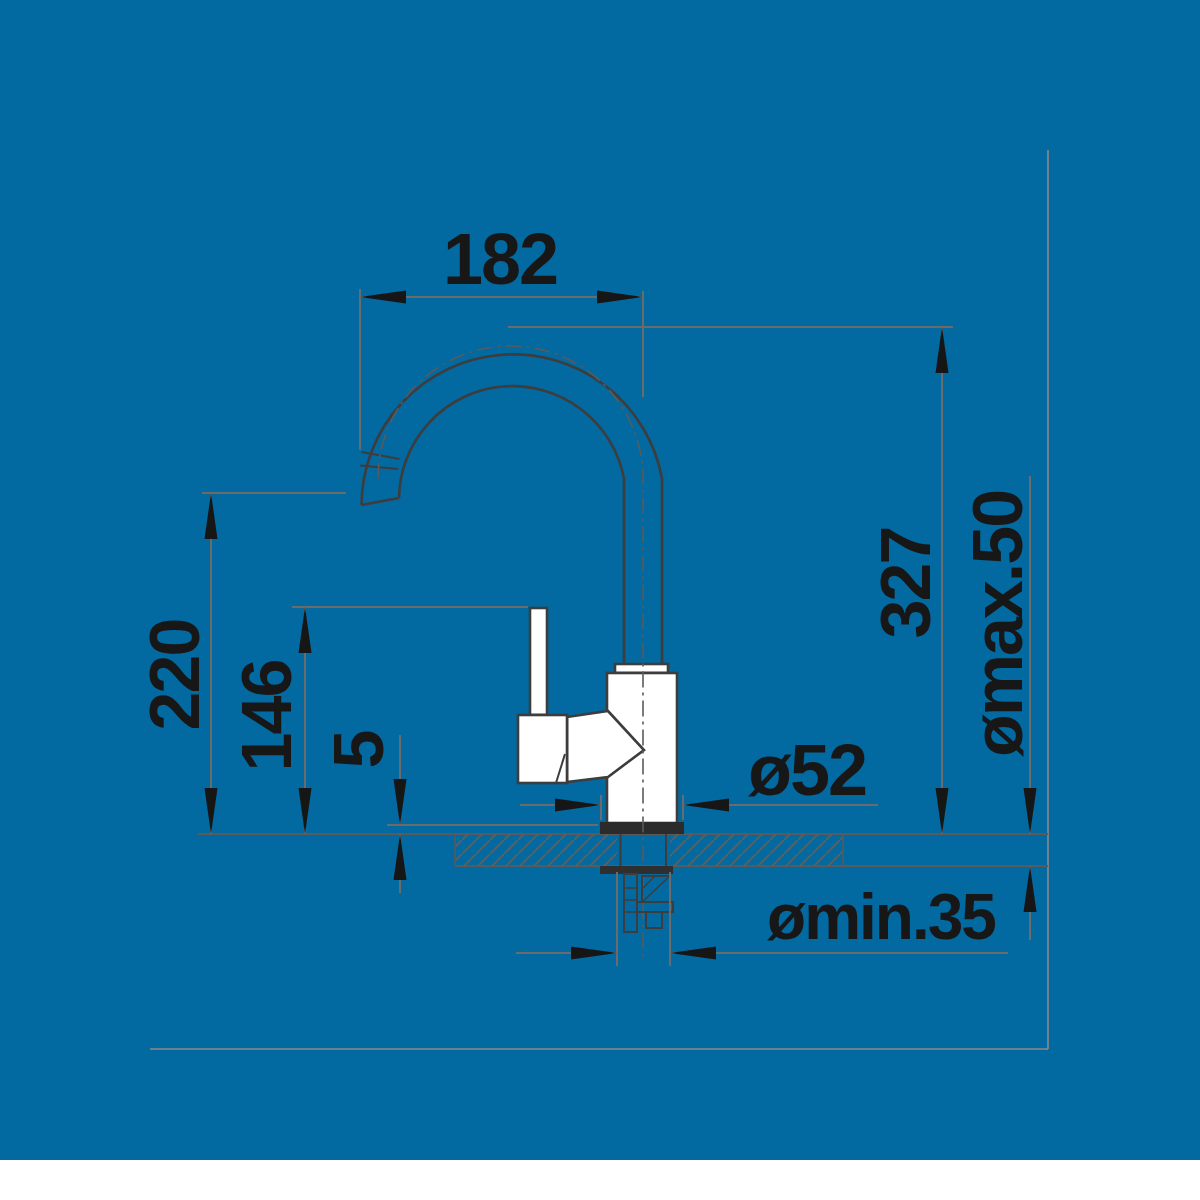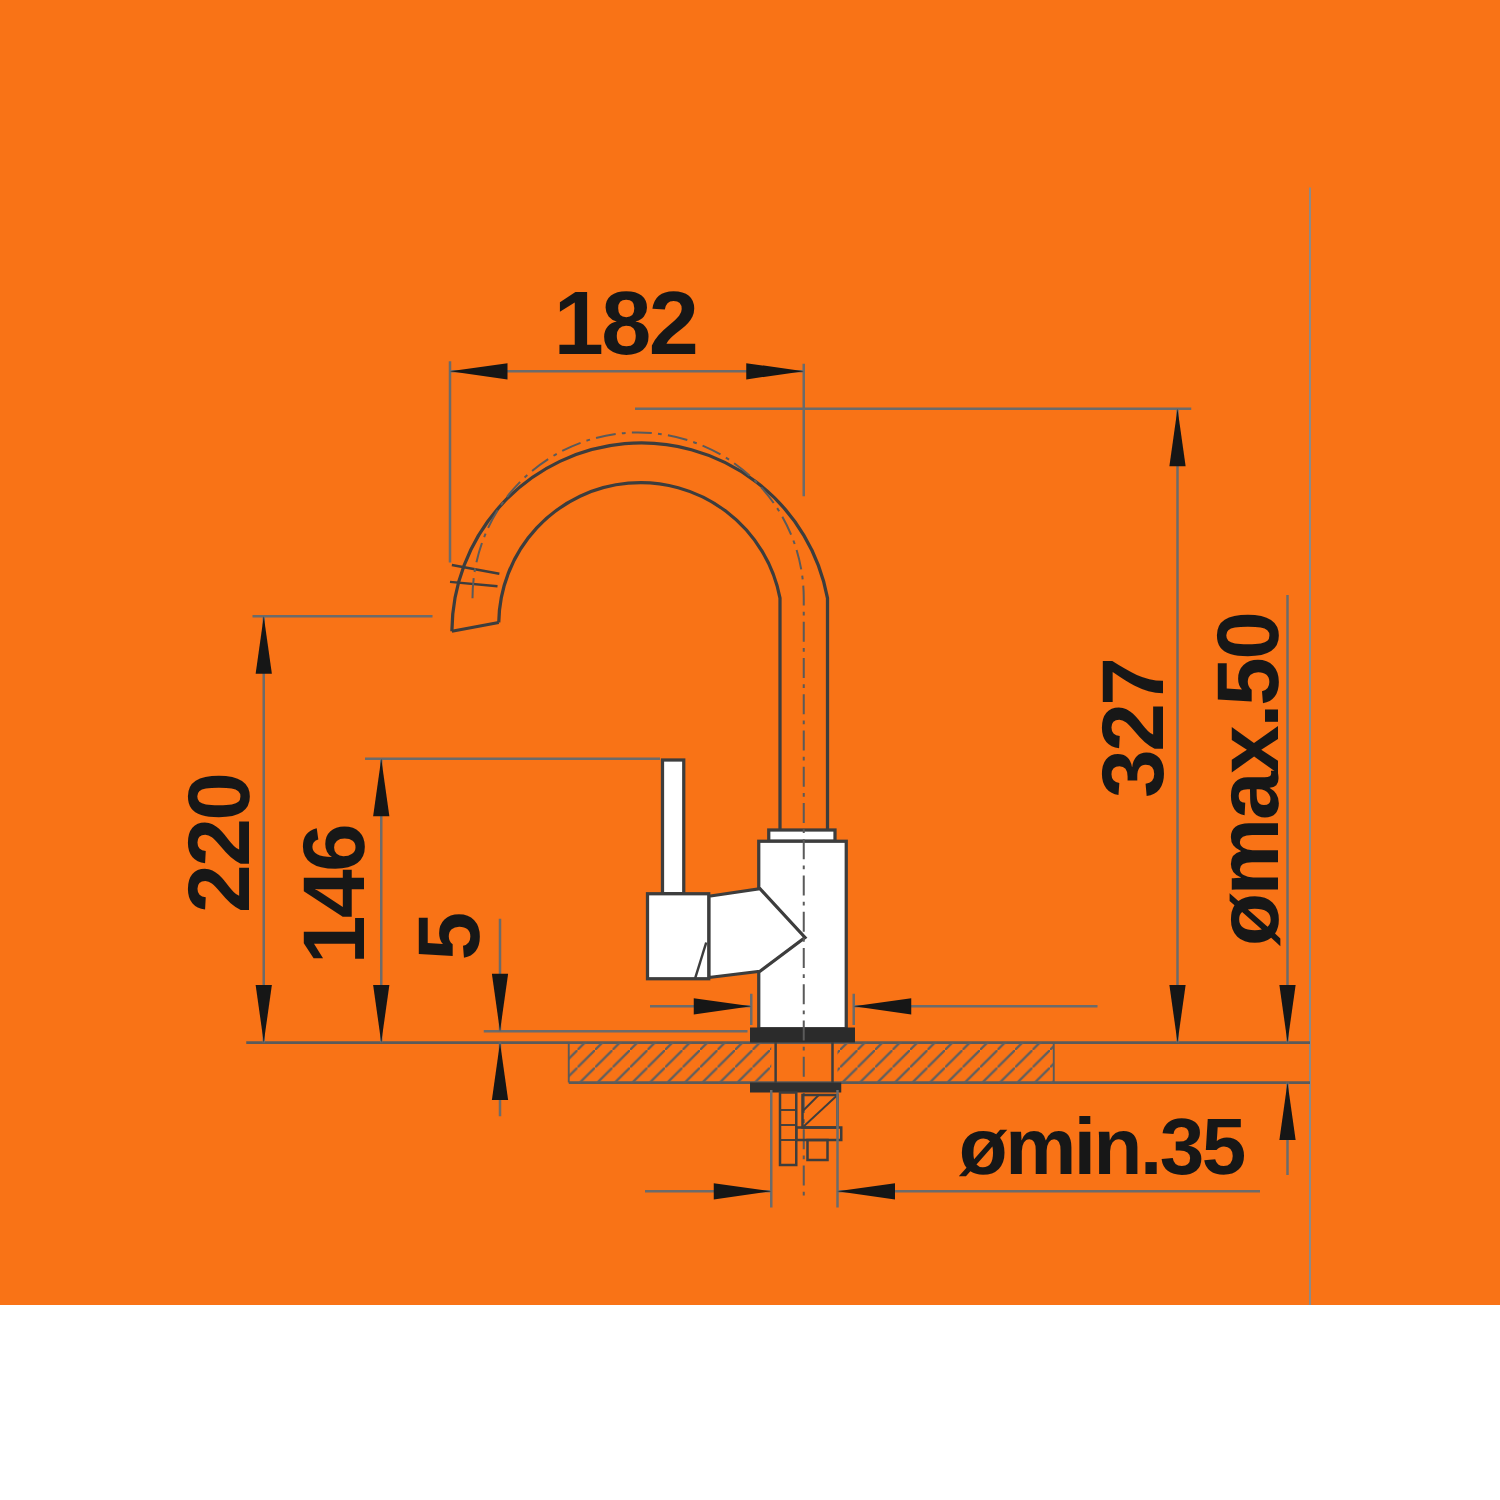--- a/index.html
+++ b/index.html
@@ -1,17 +1,17 @@
 <!DOCTYPE html>
 <html><head>
 <meta charset="utf-8">
 <style>
   html,body{margin:0;padding:0;background:#ffffff;}
   .stage{
-    position:relative;width:1200px;height:1044px;background:#f97316;overflow:hidden;
+    position:relative;width:1200px;height:1160px;background:#0369a1;overflow:hidden;
     font-family:"Liberation Sans", sans-serif;
   }
   svg{position:absolute;left:0;top:0;}
   .dim-label{
     position:absolute;
     transform:translate(-50%,-50%);
     font-weight:700;
     font-size:72px;
     color:#171717;
     letter-spacing:-2px;
@@ -155,16 +155,17 @@
   <div class="dim-label rot" style="left:906px;top:583px;">327</div>
 
   <div class="dim-label rot" style="left:998px;top:624px;">ømax.50</div>
 
   <div class="dim-label rot" style="left:175px;top:675px;">220</div>
 
   <div class="dim-label rot" style="left:267px;top:716px;">146</div>
 
   <div class="dim-label rot" style="left:359px;top:750px;">5</div>
 
+  <div class="dim-label" style="left:807px;top:770px;">ø52</div>
 
   <div class="dim-label small" style="left:881px;top:917px;">ømin.35</div>
 
 </div>
 
 </body></html>

